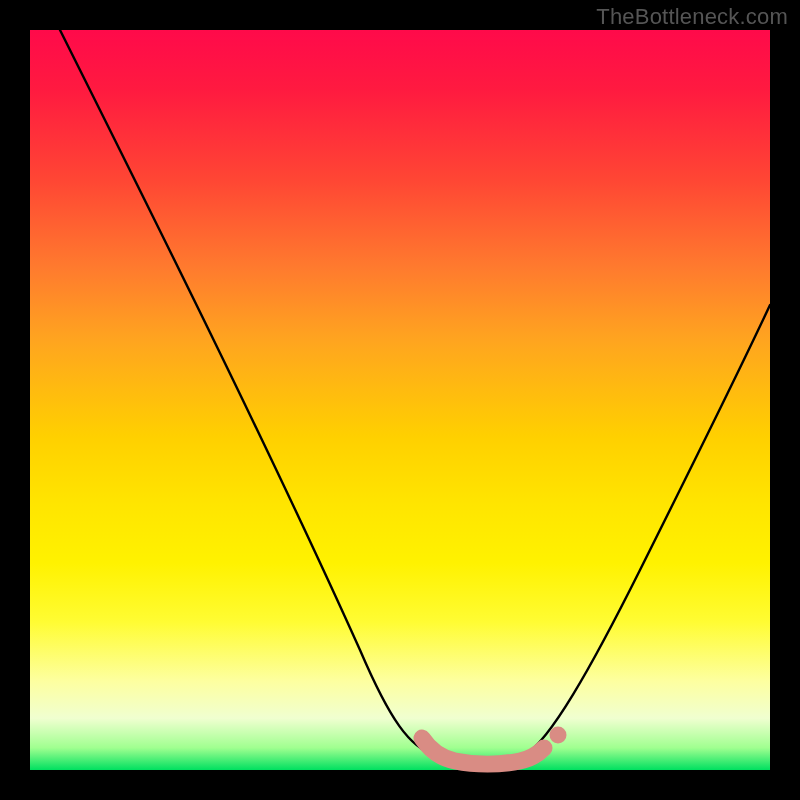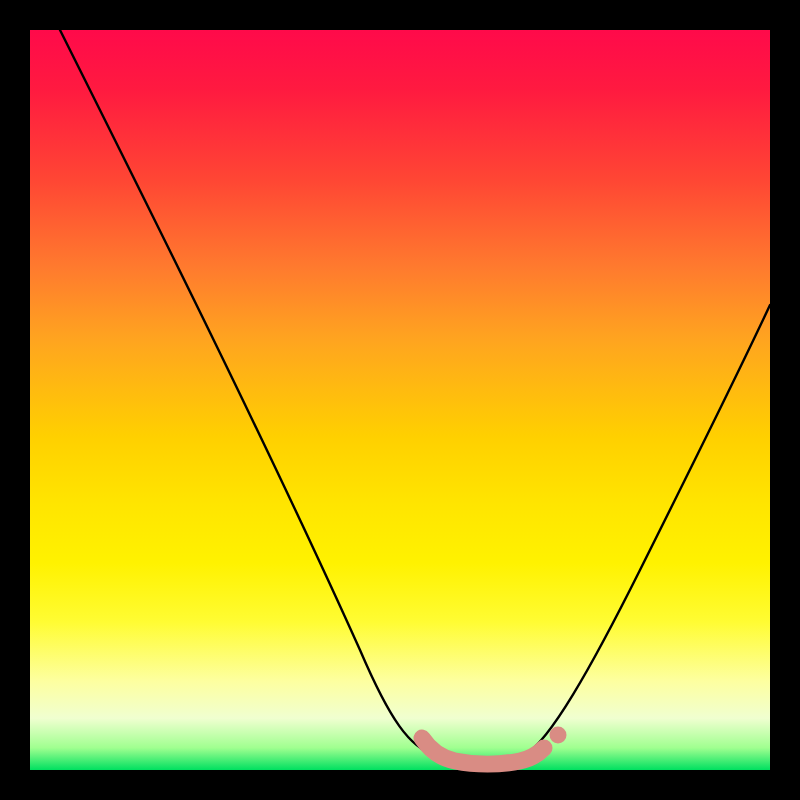--- a/index.html
+++ b/index.html
@@ -80,13 +80,14 @@
              C 660 440, 705 350, 740 275" fill="none" stroke="#000" stroke-width="2.4" stroke-linecap="round"></path>
 
     <path d="M 392 708
              C 400 720, 410 728, 425 731
              C 445 735, 470 735, 490 731
              C 500 729, 508 724, 514 718" fill="none" stroke="#d98c84" stroke-width="17" stroke-linecap="round"></path>
 
     <circle cx="528" cy="705" r="8.5" fill="#d98c84"></circle>
   </svg>
 
+  <div class="watermark">TheBottleneck.com</div>
 </div>
 
 </body></html>

